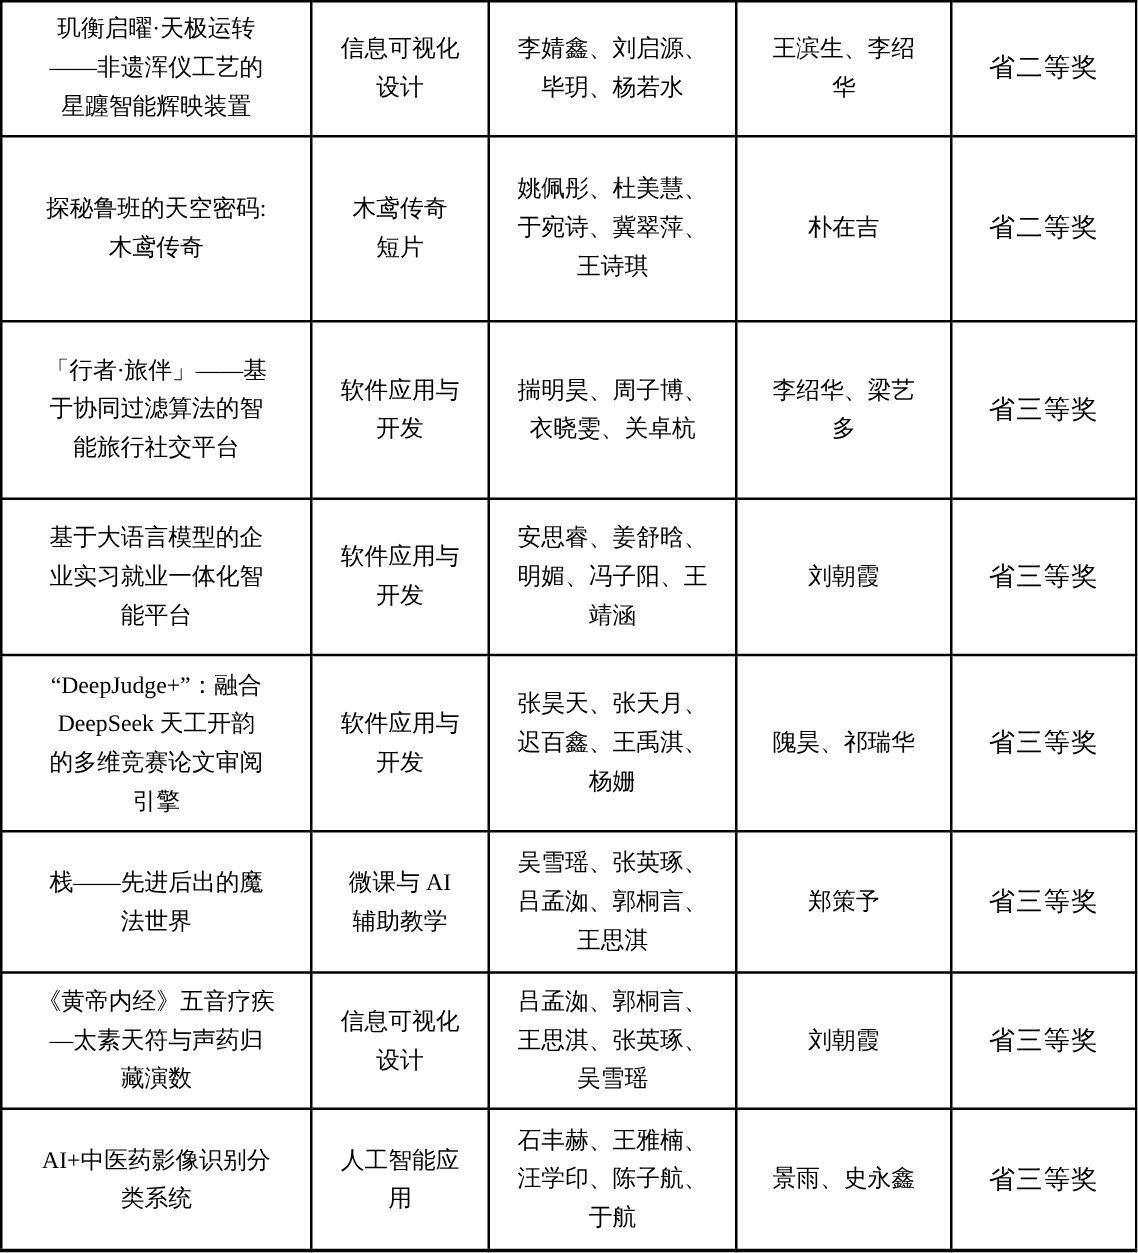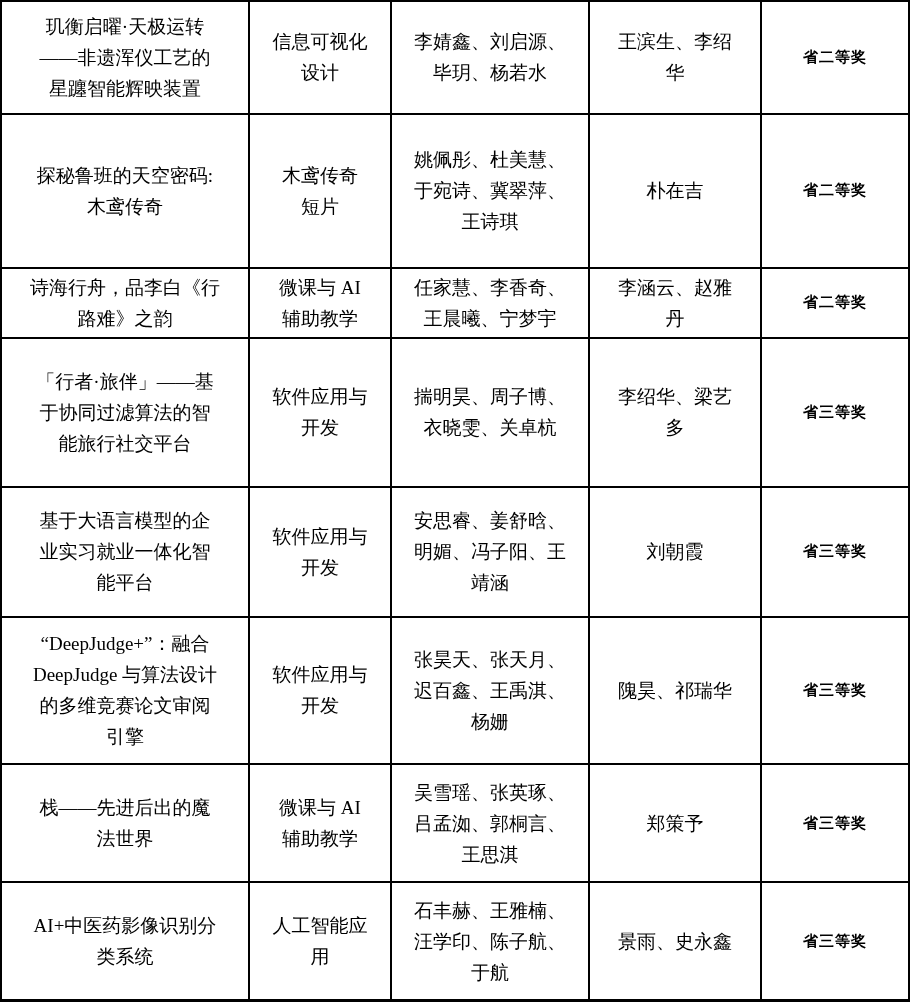--- a/index.html
+++ b/index.html
@@ -21,22 +21,22 @@
     text-align:center;
     vertical-align:middle;
     padding:0 3px;
     font-size:19px;
     line-height:31px;
     white-space:pre-line;
     word-break:keep-all;
     overflow:hidden;
   }
   td.award{
-    font-weight:bold;
-    font-size:15px;
+    font-weight:normal;
+    font-size:21px;
     letter-spacing:1px;
   }
   col.c-title{width:248px;}
   col.c-cat{width:142px;}
   col.c-students{width:198px;}
   col.c-teachers{width:172px;}
   col.c-award{width:148px;}
   tr.r1{height:103px;}
   tr.r2{height:141px;}
   tr.r3{height:62px;}
@@ -76,31 +76,20 @@
       <td>探秘鲁班的天空密码:
 木鸢传奇</td>
       <td>木鸢传奇
 短片</td>
       <td>姚佩彤、杜美慧、
 于宛诗、冀翠萍、
 王诗琪</td>
       <td>朴在吉</td>
       <td class="award">省二等奖</td>
     </tr>
-    <tr class="r3">
-      <td>诗海行舟，品李白《行
-路难》之韵</td>
-      <td>微课与 AI
-辅助教学</td>
-      <td>任家慧、李香奇、
-王晨曦、宁梦宇</td>
-      <td>李涵云、赵雅
-丹</td>
-      <td class="award">省二等奖</td>
-    </tr>
     <tr class="r5">
       <td>「行者·旅伴」——基
 于协同过滤算法的智
 能旅行社交平台</td>
       <td>软件应用与
 开发</td>
       <td>揣明昊、周子博、
 衣晓雯、关卓杭</td>
       <td>李绍华、梁艺
 多</td>
@@ -113,21 +102,21 @@
       <td>软件应用与
 开发</td>
       <td>安思睿、姜舒晗、
 明媚、冯子阳、王
 靖涵</td>
       <td>刘朝霞</td>
       <td class="award">省三等奖</td>
     </tr>
     <tr class="r7">
       <td>“DeepJudge+”：融合
-DeepJudge 与算法设计
+DeepSeek 天工开韵
 的多维竞赛论文审阅
 引擎</td>
       <td>软件应用与
 开发</td>
       <td>张昊天、张天月、
 迟百鑫、王禹淇、
 杨姗</td>
       <td>隗昊、祁瑞华</td>
       <td class="award">省三等奖</td>
     </tr>
@@ -135,20 +124,32 @@
       <td>栈——先进后出的魔
 法世界</td>
       <td>微课与 AI
 辅助教学</td>
       <td>吴雪瑶、张英琢、
 吕孟洳、郭桐言、
 王思淇</td>
       <td>郑策予</td>
       <td class="award">省三等奖</td>
     </tr>
+    <tr class="r9">
+      <td>《黄帝内经》五音疗疾
+—太素天符与声药归
+藏演数</td>
+      <td>信息可视化
+设计</td>
+      <td>吕孟洳、郭桐言、
+王思淇、张英琢、
+吴雪瑶</td>
+      <td>刘朝霞</td>
+      <td class="award">省三等奖</td>
+    </tr>
     <tr class="r10">
       <td>AI+中医药影像识别分
 类系统</td>
       <td>人工智能应
 用</td>
       <td>石丰赫、王雅楠、
 汪学印、陈子航、
 于航</td>
       <td>景雨、史永鑫</td>
       <td class="award">省三等奖</td>

